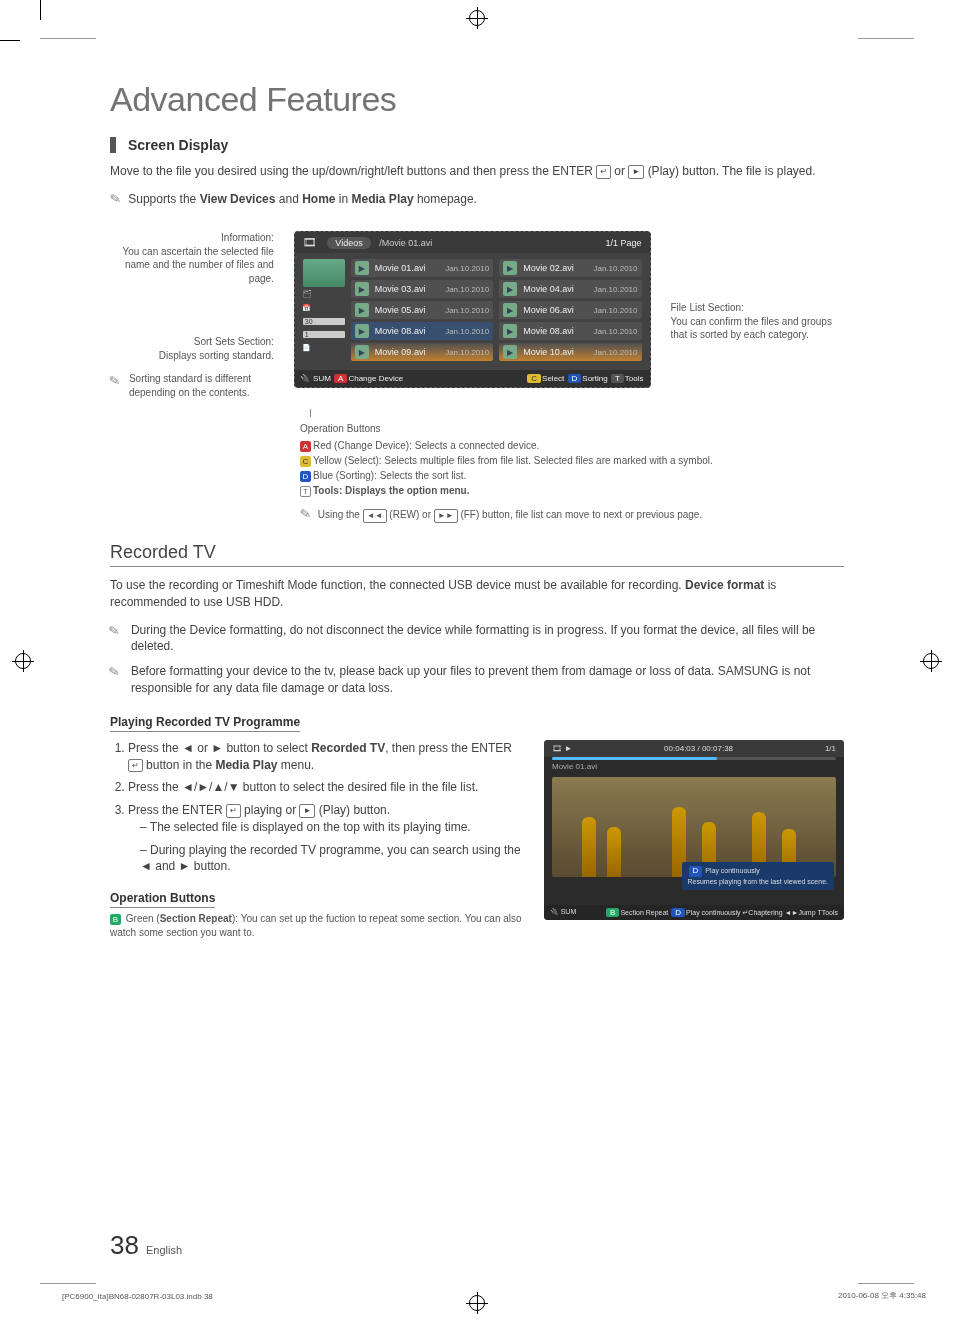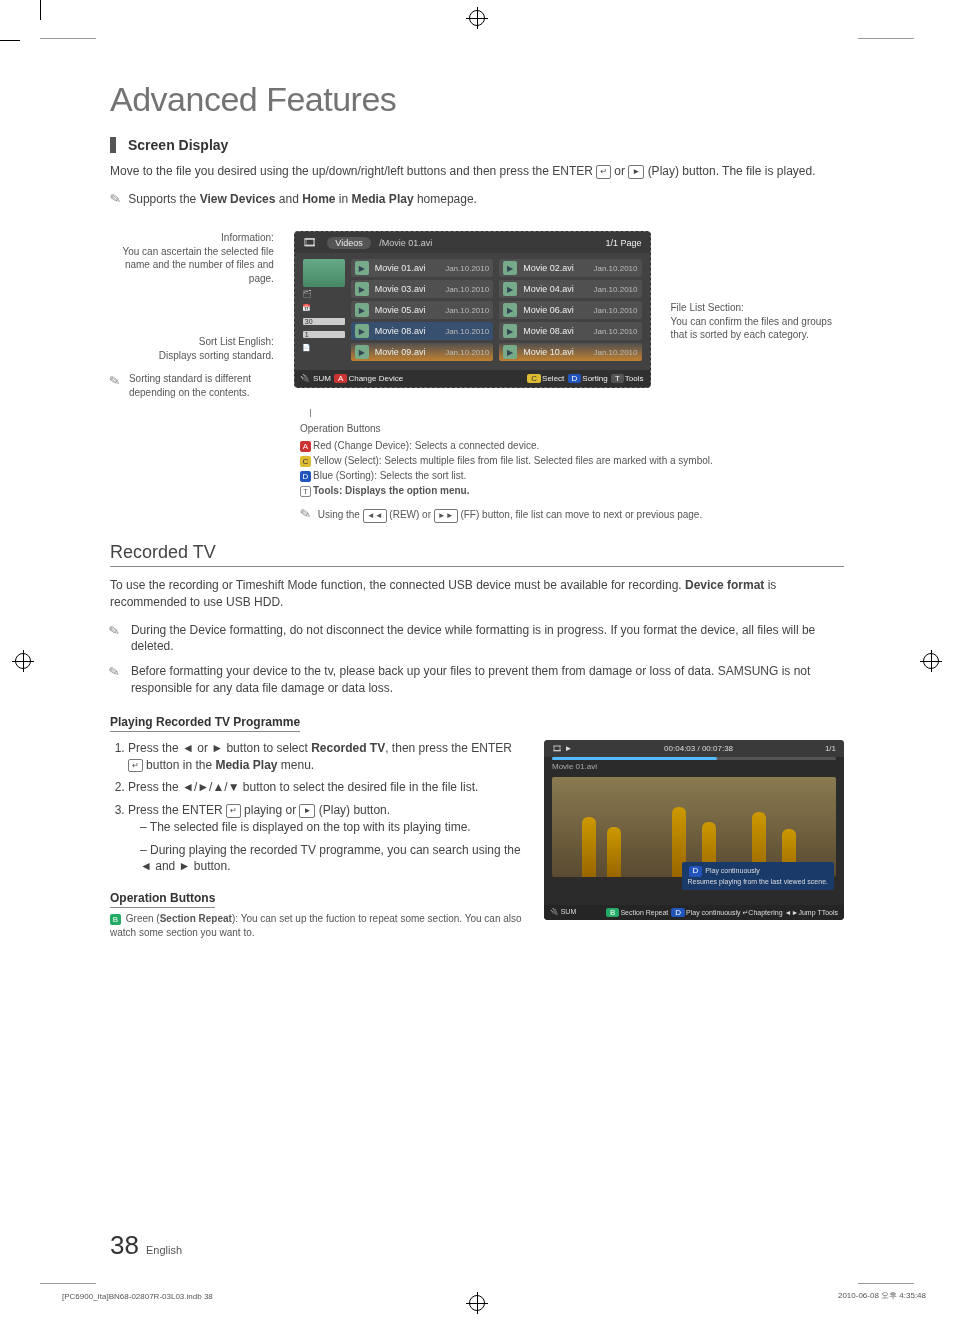--- a/index.html
+++ b/index.html
@@ -253,21 +253,21 @@
   </p>
 
   
   <div class="diagram-row">
     <div class="diagram-left">
       <div class="label-block">
         <span>Information:</span><br>
         <span>You can ascertain the selected file name and the number of files and page.</span>
       </div>
       <div class="label-block" style="margin-bottom:10px">
-        <span>Sort List English:</span><br>
+        <span>Sort Sets Section:</span><br>
         <span>Displays sorting standard.</span>
       </div>
       <div style="display:flex;justify-content:flex-end;gap:4px;text-align:left">
         <span class="note-icon">✎</span>
         <span>Sorting standard is different depending on the contents.</span>
       </div>
     </div>
 
     <div class="diagram-center">
       <div class="tv-box">

